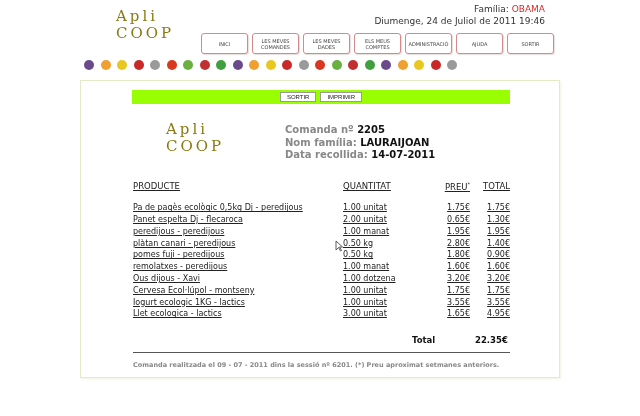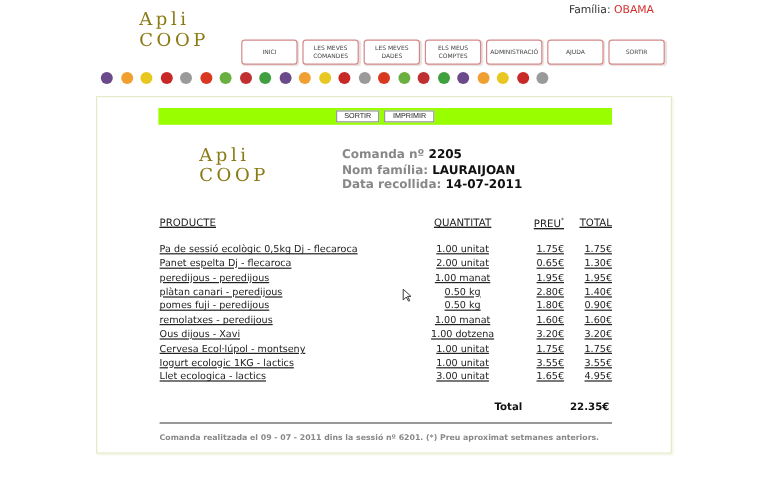--- a/index.html
+++ b/index.html
@@ -13,39 +13,40 @@
   .nav-btn { width: 47px; height: 21px; border: 1px solid #d48a8a; border-radius: 3px; background: #fff; font-size: 5px; color: #444; display: flex; align-items: center; justify-content: center; text-align: center; line-height: 6px; box-shadow: 1px 1px 1px #e8dede; }
   .fruit-strip { position: absolute; top: 60px; left: 84px; display: flex; gap: 6.5px; }
   .fruit { width: 10px; height: 10px; border-radius: 50%; }
   .frame { position: absolute; left: 80px; top: 80px; width: 480px; height: 298px; border: 1px solid #e4eac8; background: #fff; box-shadow: 1px 1px 2px #f0f3e0; }
   .green-bar { position: absolute; left: 132px; top: 90px; width: 378px; height: 14px; background: #99ff00; display: flex; justify-content: center; align-items: center; gap: 4px; }
   .small-btn { font-size: 6px; padding: 1px 6px; background: #fff; border: 1px solid #999; color: #222; }
   .order-info { position: absolute; left: 285px; top: 124px; font-size: 10px; font-weight: bold; color: #888; line-height: 12.5px; }
   .order-info .val { color: #111; }
   table.items { position: absolute; left: 133px; top: 181px; width: 377px; border-collapse: collapse; font-size: 8px; color: #222; text-decoration: underline; }
   table.items th { font-weight: normal; text-decoration: underline; text-align: left; font-size: 8.5px; padding-bottom: 10px; }
-  table.items th.q, table.items td.q { text-align: center; }
+  table.items th.q, table.items td.q { text-align: left; }
   table.items th.p, table.items td.p, table.items th.t, table.items td.t { text-align: right; }
   table.items td { height: 11.8px; padding: 0; }
   sup { font-size: 5px; }
   .total-row { position: absolute; top: 335px; font-size: 8.5px; font-weight: bold; color: #111; }
   .divider { position: absolute; left: 133px; top: 352px; width: 377px; border-top: 1px solid #555; }
   .footer-note { position: absolute; left: 133px; top: 361px; font-size: 6.5px; color: #888; font-weight: bold; }
   .cursor { position: absolute; left: 335px; top: 240px; }
 </style>
 </head>
 <body>
 
 <div class="logo logo-top">
   <div>Apli</div>
   <div>COOP</div>
 </div>
 
 <div class="header-info">
   <div><span>Família:</span> <span class="fam-name">OBAMA</span></div>
+  <div>Diumenge, 24 de Juliol de 2011 19:46</div>
 </div>
 
 <div class="nav">
   <div class="nav-btn">INICI</div>
   <div class="nav-btn">LES MEVES COMANDES</div>
   <div class="nav-btn">LES MEVES DADES</div>
   <div class="nav-btn">ELS MEUS COMPTES</div>
   <div class="nav-btn">ADMINISTRACIÓ</div>
   <div class="nav-btn">AJUDA</div>
   <div class="nav-btn">SORTIR</div>
@@ -99,21 +100,21 @@
   <thead>
     <tr>
       <th style="width:210px">PRODUCTE</th>
       <th class="q" style="width:85px">QUANTITAT</th>
       <th class="p" style="width:42px"><span>PREU</span><sup>*</sup></th>
       <th class="t">TOTAL</th>
     </tr>
   </thead>
   <tbody id="rows">
       <tr>
-        <td class="">Pa de sessió ecològic 0,5kg Dj - flecaroca</td>
+        <td class="">Pa de pagès ecològic 0,5kg Dj - peredijous</td>
         <td class="q">1.00 unitat</td>
         <td class="p">1.75€</td>
         <td class="t">1.75€</td>
       </tr>
       <tr>
         <td class="">Panet espelta Dj - flecaroca</td>
         <td class="q">2.00 unitat</td>
         <td class="p">0.65€</td>
         <td class="t">1.30€</td>
       </tr>

